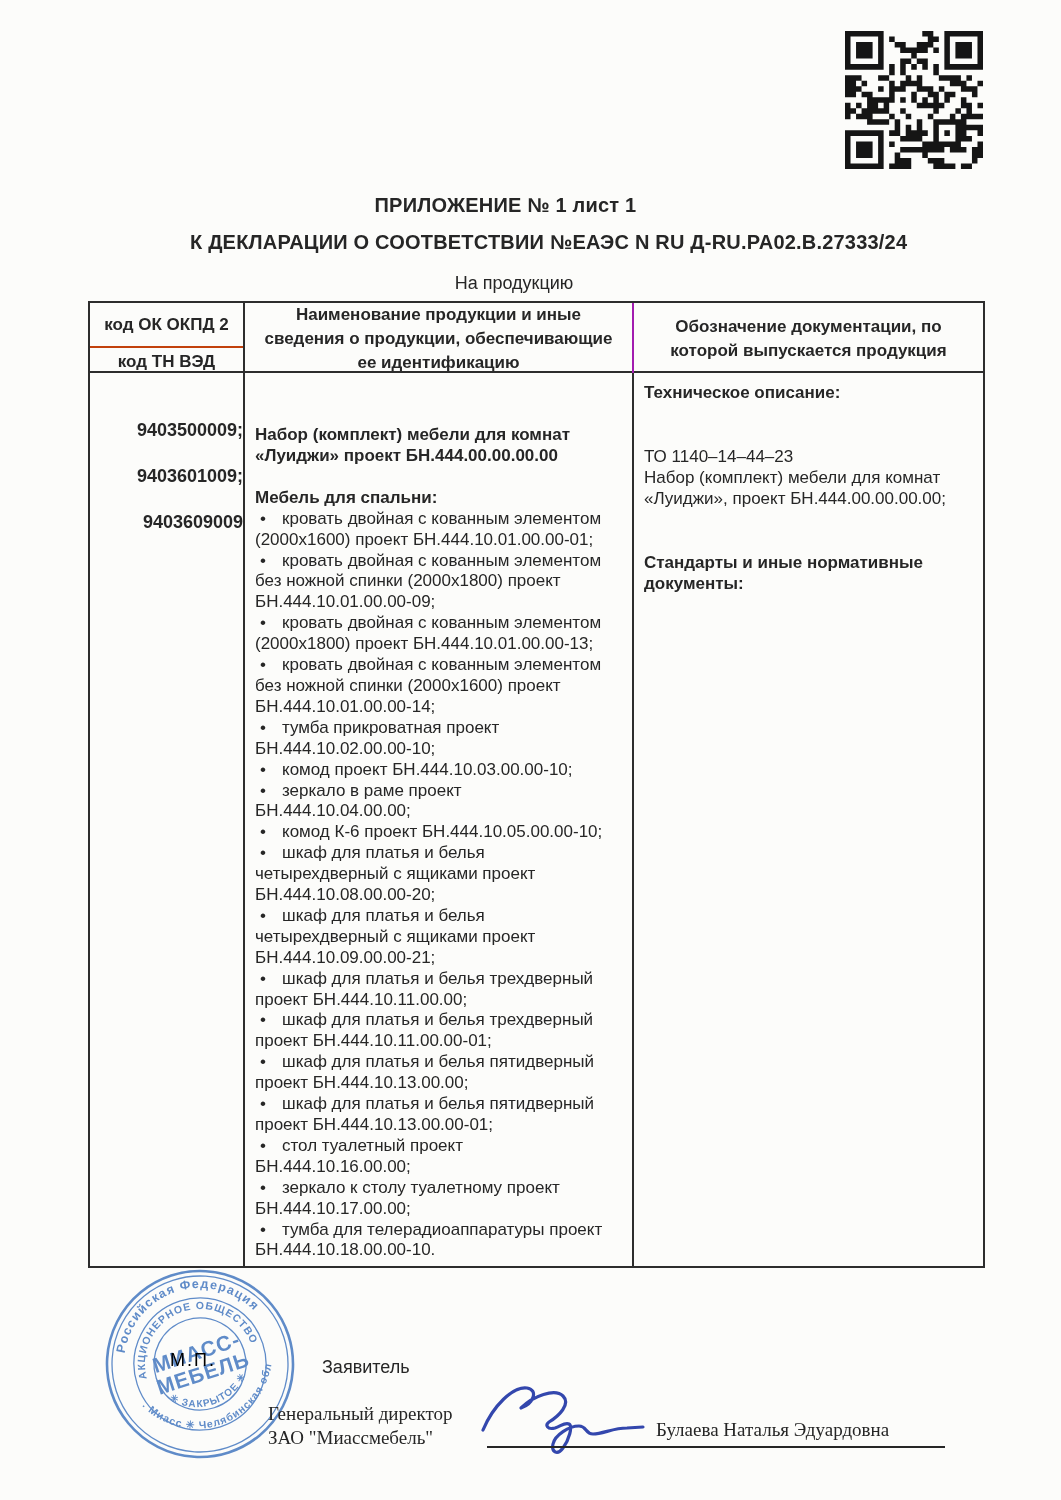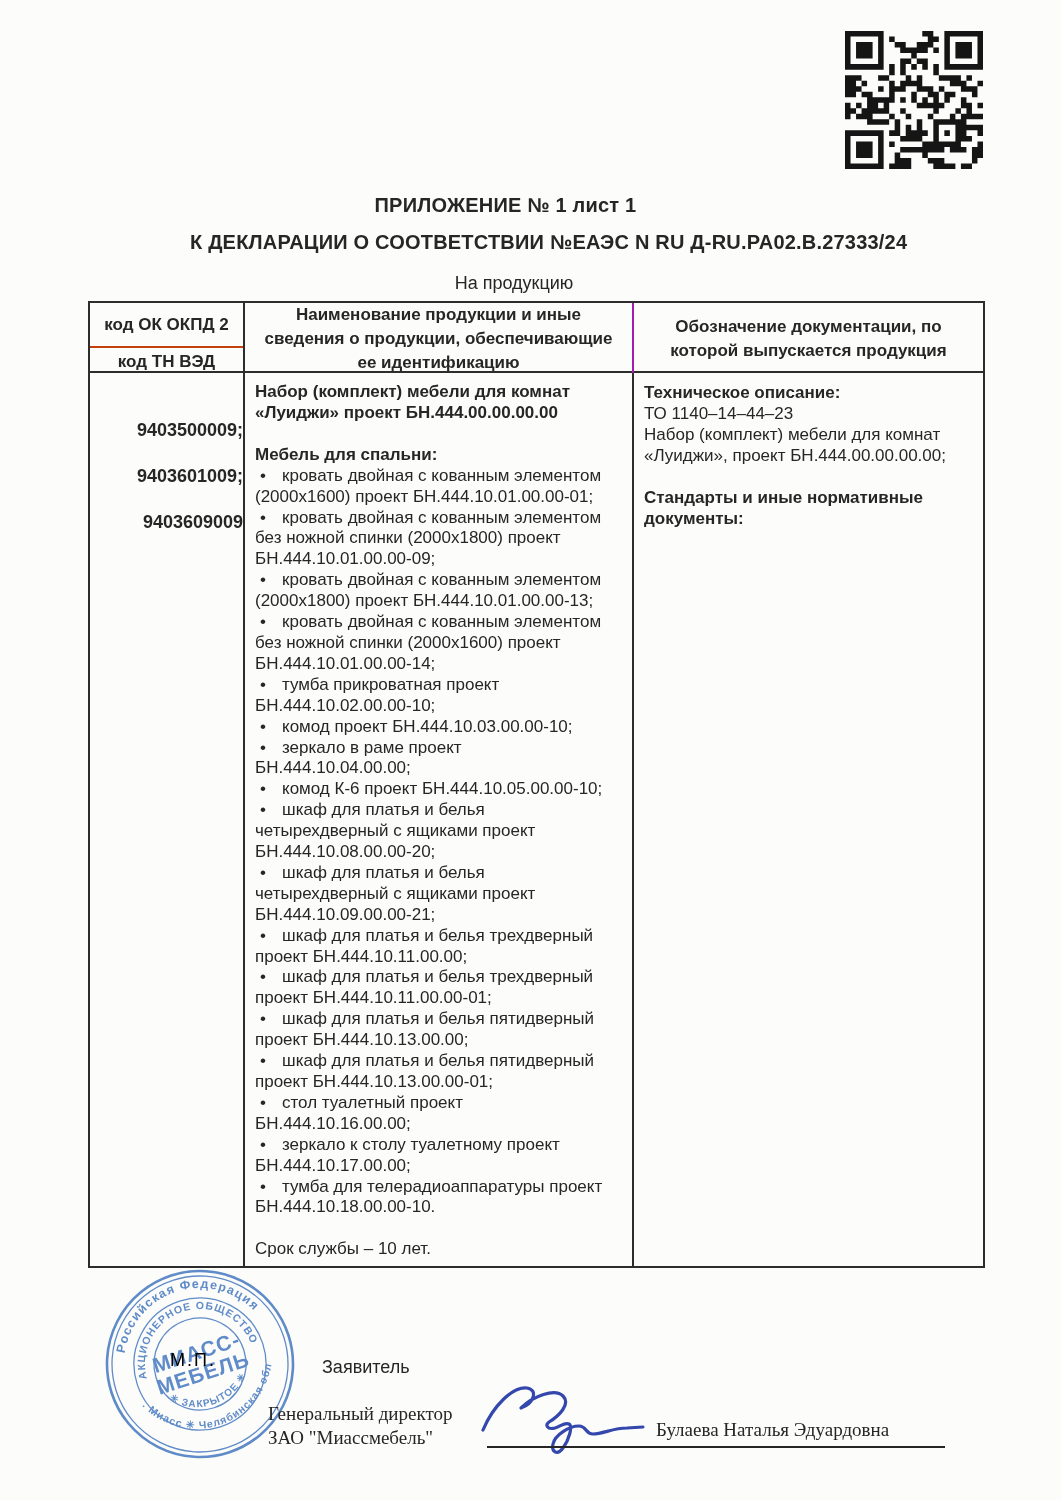--- a/index.html
+++ b/index.html
@@ -35,21 +35,21 @@
   .th2 { border-right: 2px solid #a21caf; display: flex; align-items: center; justify-content: center;
          white-space: pre-line; line-height: 24px; }
   .th3 { display: flex; align-items: center; justify-content: center; white-space: pre-line; line-height: 24px; }
   .tbody { display: grid; grid-template-columns: 155px 389px 1fr; height: 893px; }
   .td1 { border-right: 2px solid #2d2d2d; font-weight: bold; font-size: 18px; text-align: right; padding-top: 46px; }
   .code { line-height: 22px; margin-bottom: 24px; }
   .td2 { border-right: 2px solid #2d2d2d; font-size: 17px; line-height: 20.9px; padding: 9px 10px 0 10px; overflow: hidden; }
   .td3 { font-size: 17px; line-height: 21px; padding: 9px 8px 0 10px; overflow: hidden; }
   .b { font-weight: bold; }
   .block { white-space: pre-line; }
-  .mb { margin-bottom: 21px; }
+  .mb { margin-bottom: 21px; margin-top: 43px; }
   .bullet { display: inline-block; width: 27px; padding-left: 5px; }
   .itxt { white-space: pre-line; }
   .service { margin-top: 21px; }
 
   
   .stamp { position: absolute; left: 100px; top: 1264px; opacity: .88; }
   .mp { position: absolute; left: 170px; top: 1350px; font-size: 18px; color: #000000; letter-spacing: 2px; }
   .applicant { position: absolute; left: 322px; top: 1357px; font-size: 18px; }
   .position { position: absolute; left: 268px; top: 1402px; font-family: "Liberation Serif", serif;
               font-size: 19px; line-height: 24px; white-space: pre-line; }

